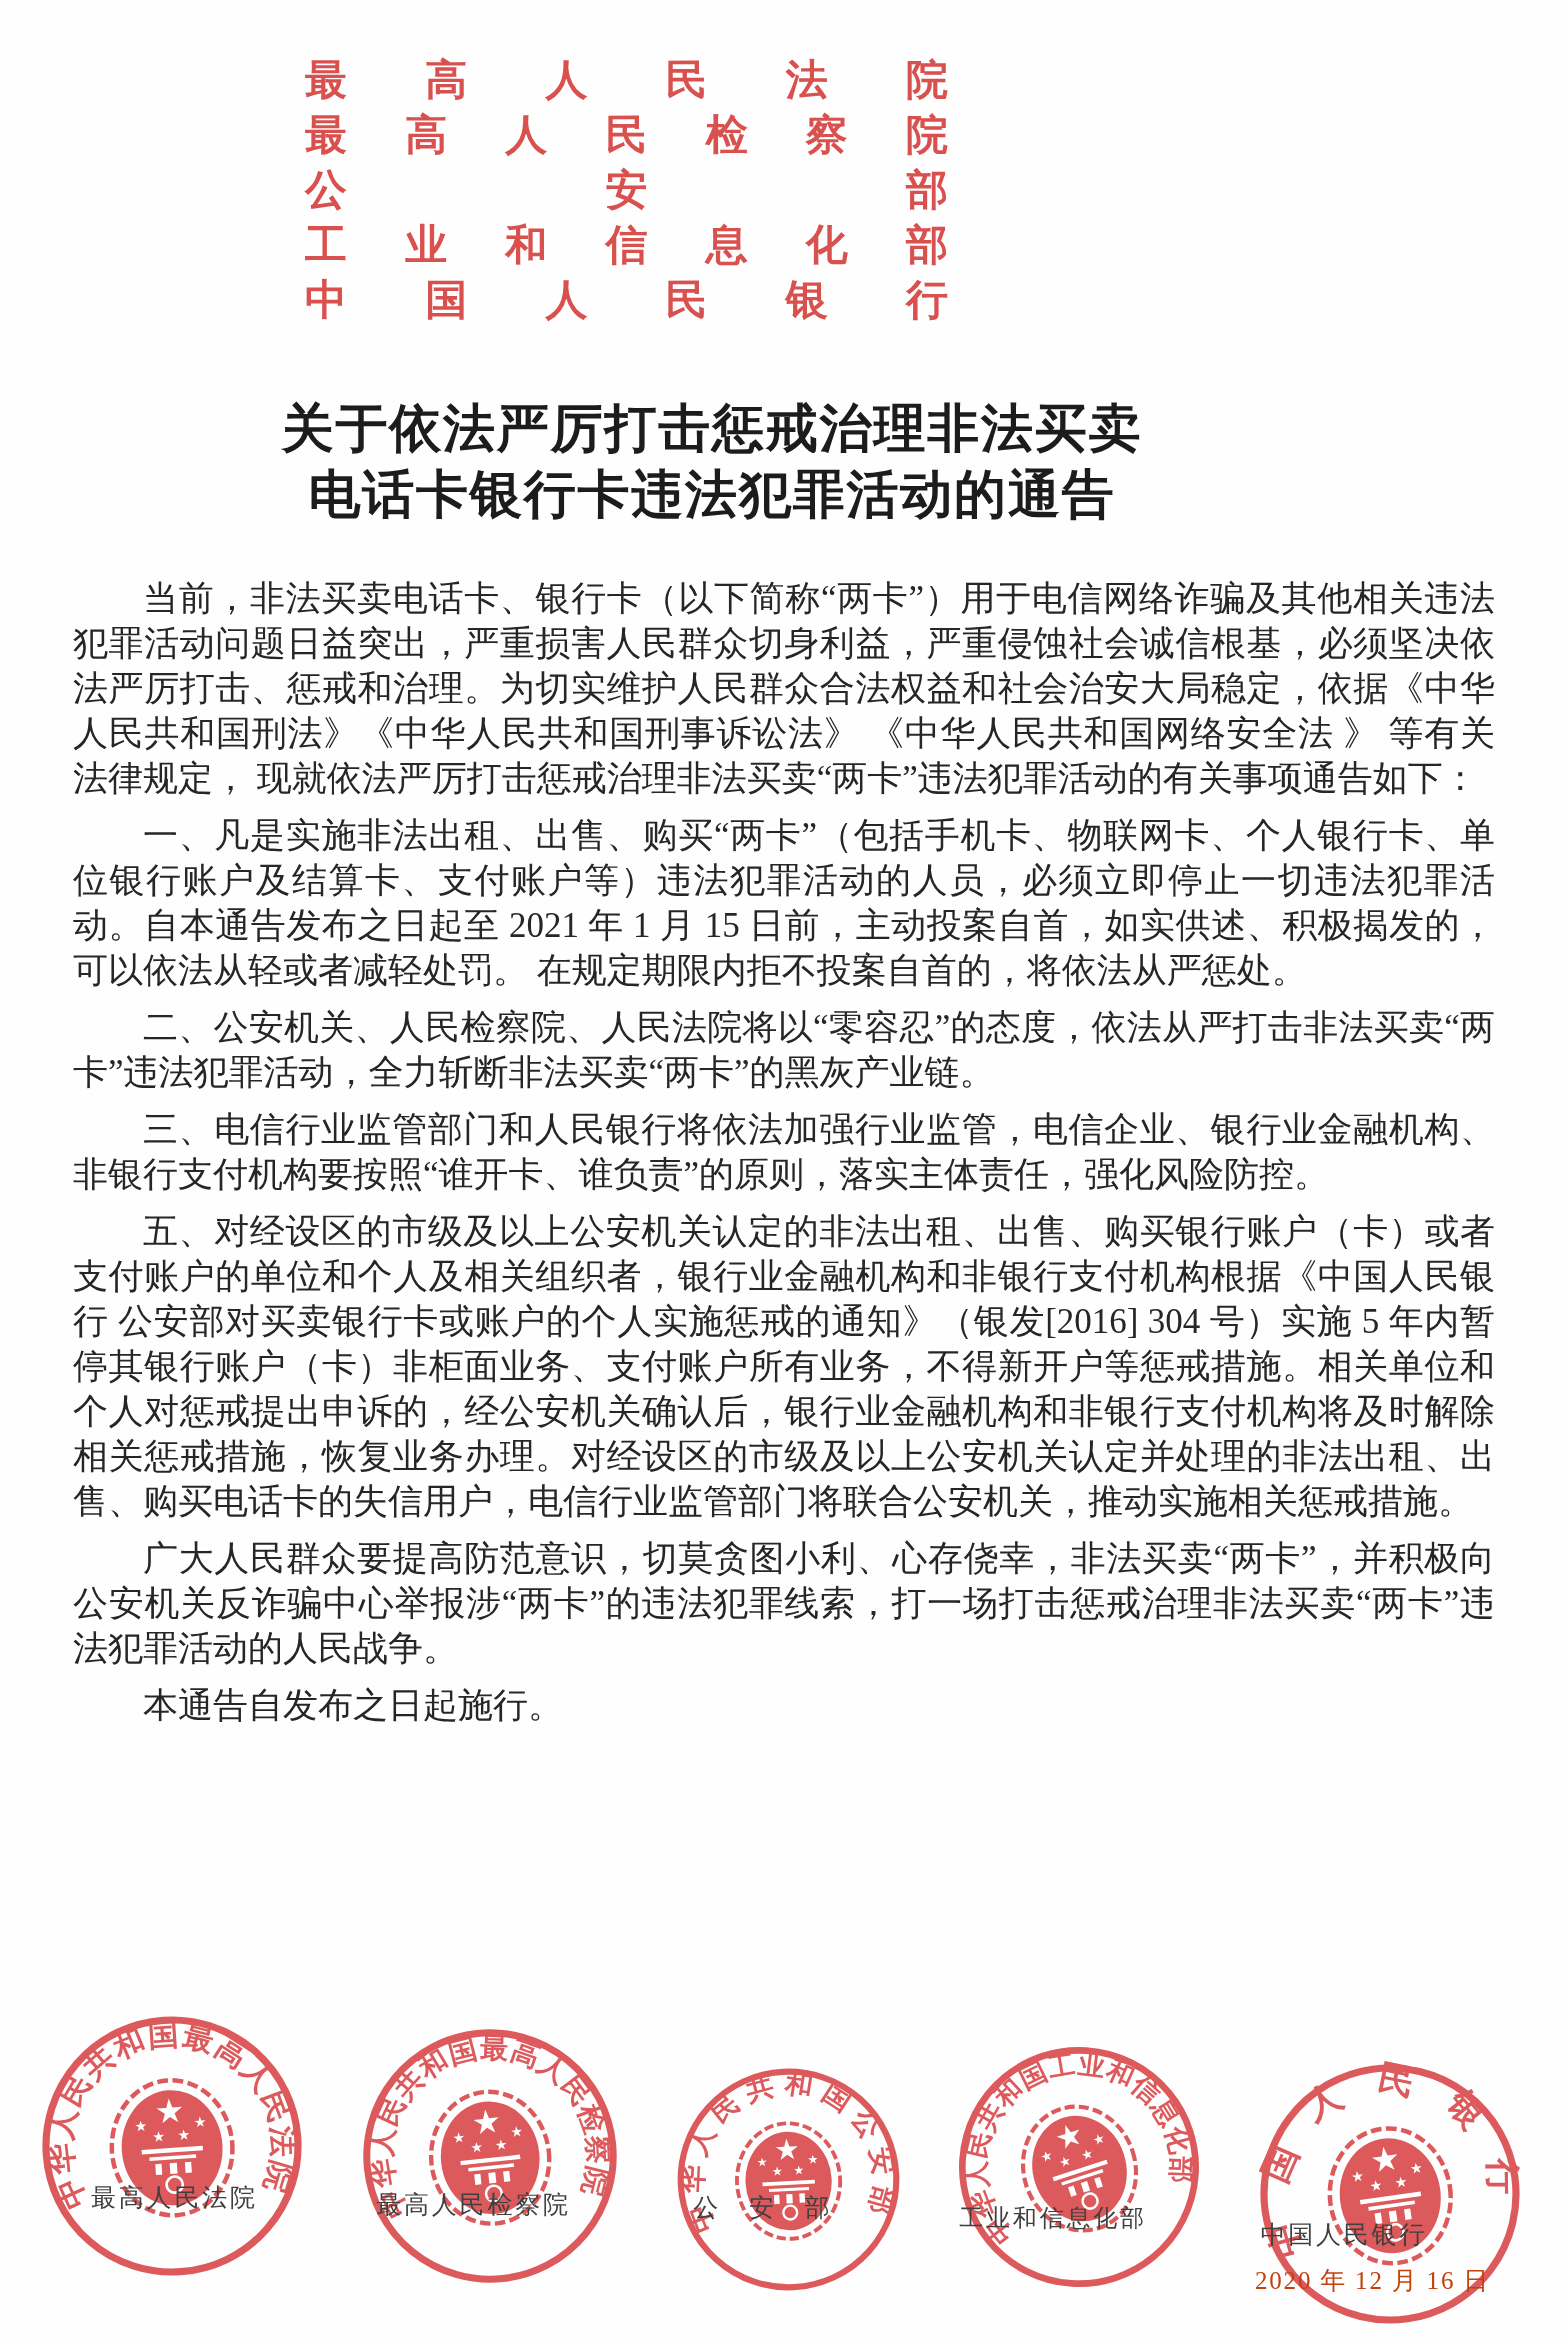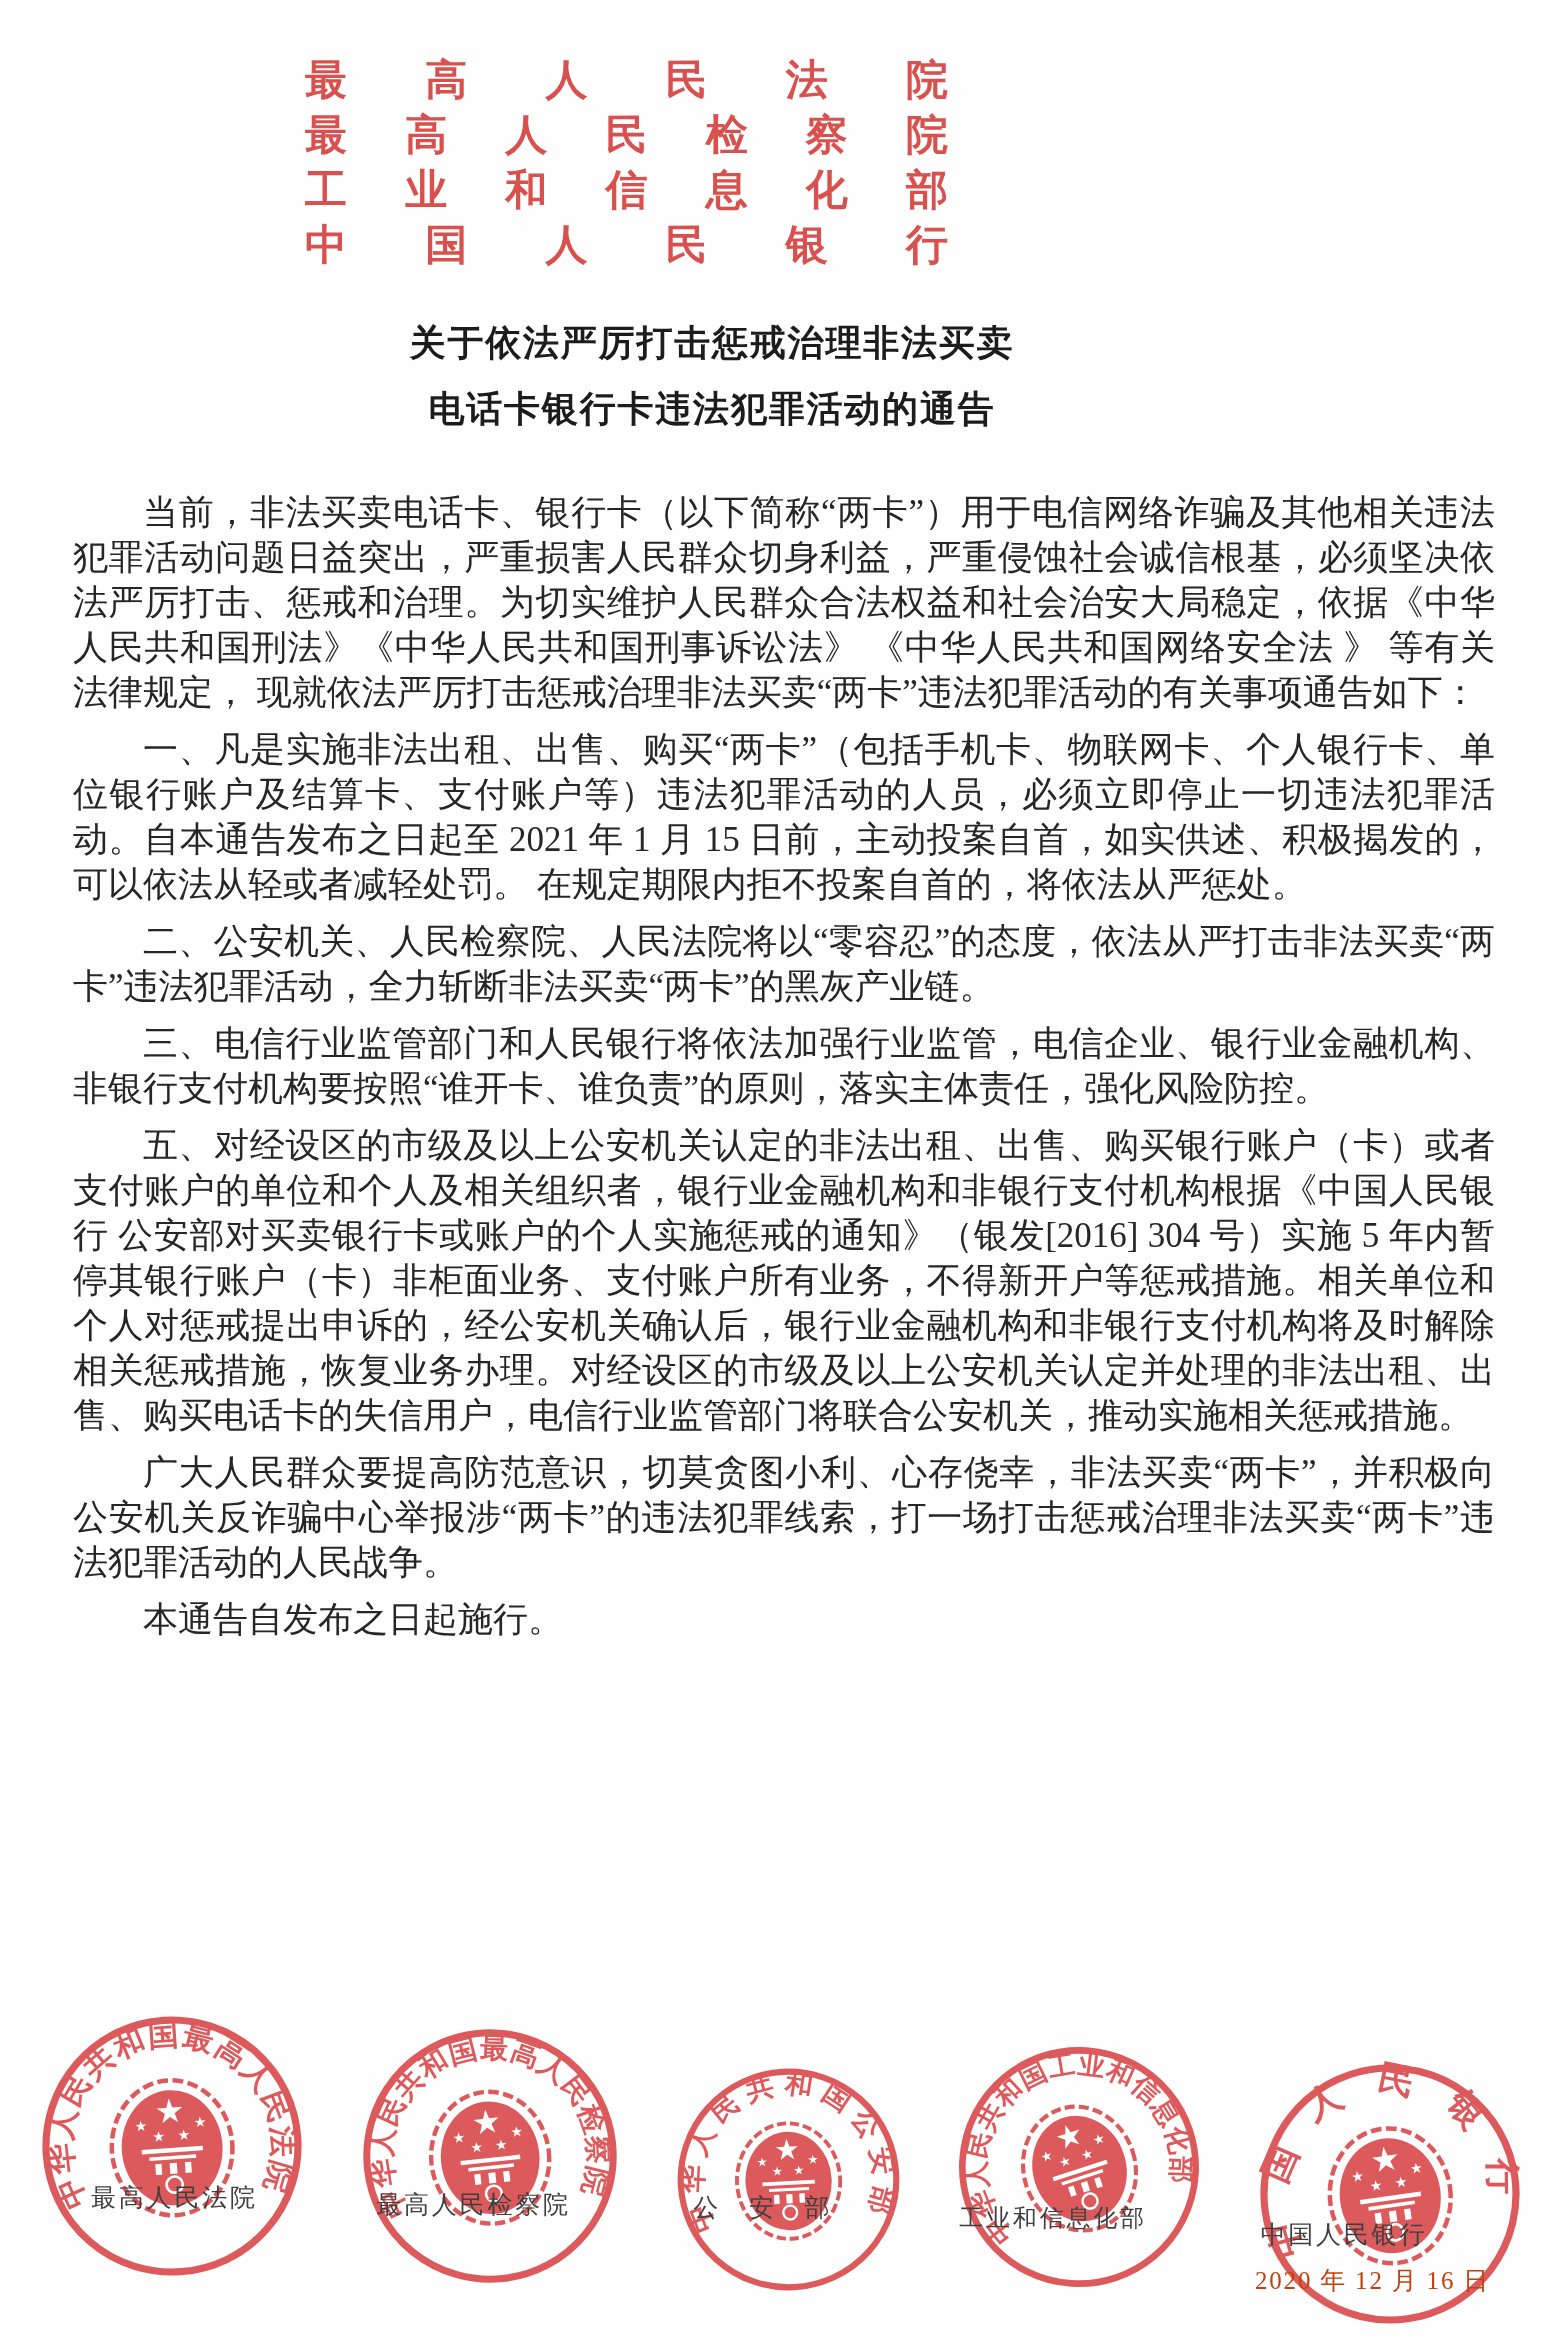--- a/index.html
+++ b/index.html
@@ -29,27 +29,27 @@
     color:var(--header-red);
     font-weight:bold;
     font-size:42px;
     line-height:55px;
     text-align:justify;
     text-align-last:justify;
     width:100%;
   }
   
   .notice-title{
-    margin-top:37px;
+    margin-top:68px;
     margin-left:60px;
     width:1304px;
     text-align:center;
     color:var(--title-black);
     font-weight:900;
-    font-size:36px;
+    font-size:52px;
     line-height:66px;
     letter-spacing:1.8px;
     font-family:Liberation Serif, serif;
   }
   
   .notice-body{
     margin:48px 57px 0 61px;
     width:1446px;
     color:var(--body-black);
     font-size:35px;
@@ -120,20 +120,21 @@
     font-size:25px;
     letter-spacing:1.8px;
   }
 </style>
 </head>
 <body class="page">
 
 <header class="agency-header">
   <div class="agency-line">最高人民法院</div>
   <div class="agency-line">最高人民检察院</div>
+  <div class="agency-line">公安部</div>
   <div class="agency-line">工业和信息化部</div>
   <div class="agency-line">中国人民银行</div>
 </header>
 
 <h1 class="notice-title">
   <div>关于依法严厉打击惩戒治理非法买卖</div>
   <div>电话卡银行卡违法犯罪活动的通告</div>
 </h1>
 
 <main class="notice-body">

